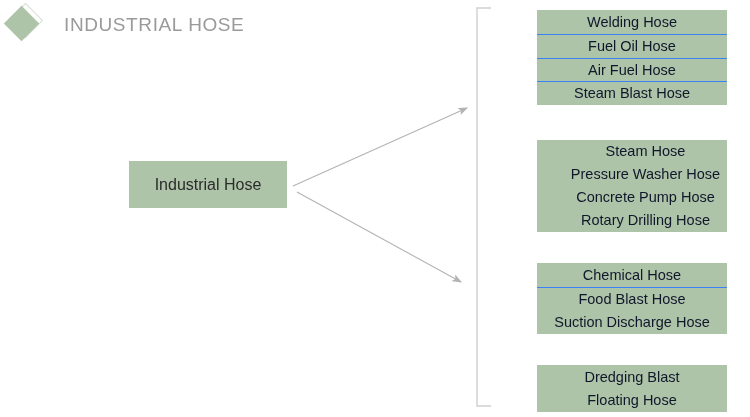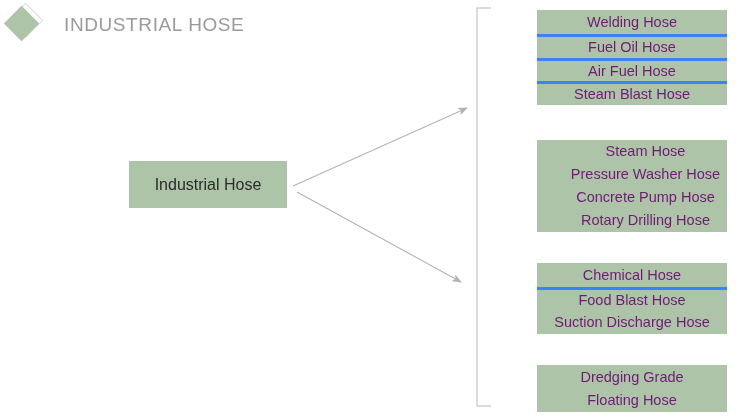--- a/index.html
+++ b/index.html
@@ -102,31 +102,31 @@
     left: 537px;
     width: 190px;
     background: #aec4a9;
     display: flex;
     flex-direction: column;
     justify-content: center;
     box-sizing: border-box;
   }
   .category-row {
     font-size: 14.5px;
-    color: #701a75;
+    color: #0f172a;
     text-align: center;
     line-height: 1;
     white-space: nowrap;
     box-sizing: border-box;
     display: flex;
     align-items: center;
     justify-content: center;
   }
   .category-row.sep {
-    border-top: 3px solid #3b82f6;
+    border-top: 1px solid #3b82f6;
   }
 
   #category-group-0 { top: 10px;  height: 95px; }
   #category-group-0 .category-row { height: 23.75px; }
 
   #category-group-1 { top: 140px; height: 92px; }
   #category-group-1 .category-row { height: 23px; padding-left: 27px; }
 
   #category-group-2 { top: 263px; height: 71px; }
   #category-group-2 .category-row { height: 23.66px; }
@@ -177,17 +177,17 @@
     <div class="category-row">Rotary Drilling Hose</div>
   </div>
 
   <div class="category-group" id="category-group-2">
     <div class="category-row">Chemical Hose</div>
     <div class="category-row sep">Food Blast Hose</div>
     <div class="category-row">Suction Discharge Hose</div>
   </div>
 
   <div class="category-group" id="category-group-3">
-    <div class="category-row">Dredging Grade</div>
+    <div class="category-row">Dredging Blast</div>
     <div class="category-row">Floating Hose</div>
   </div>
 
 </div>
 
 </body></html>

